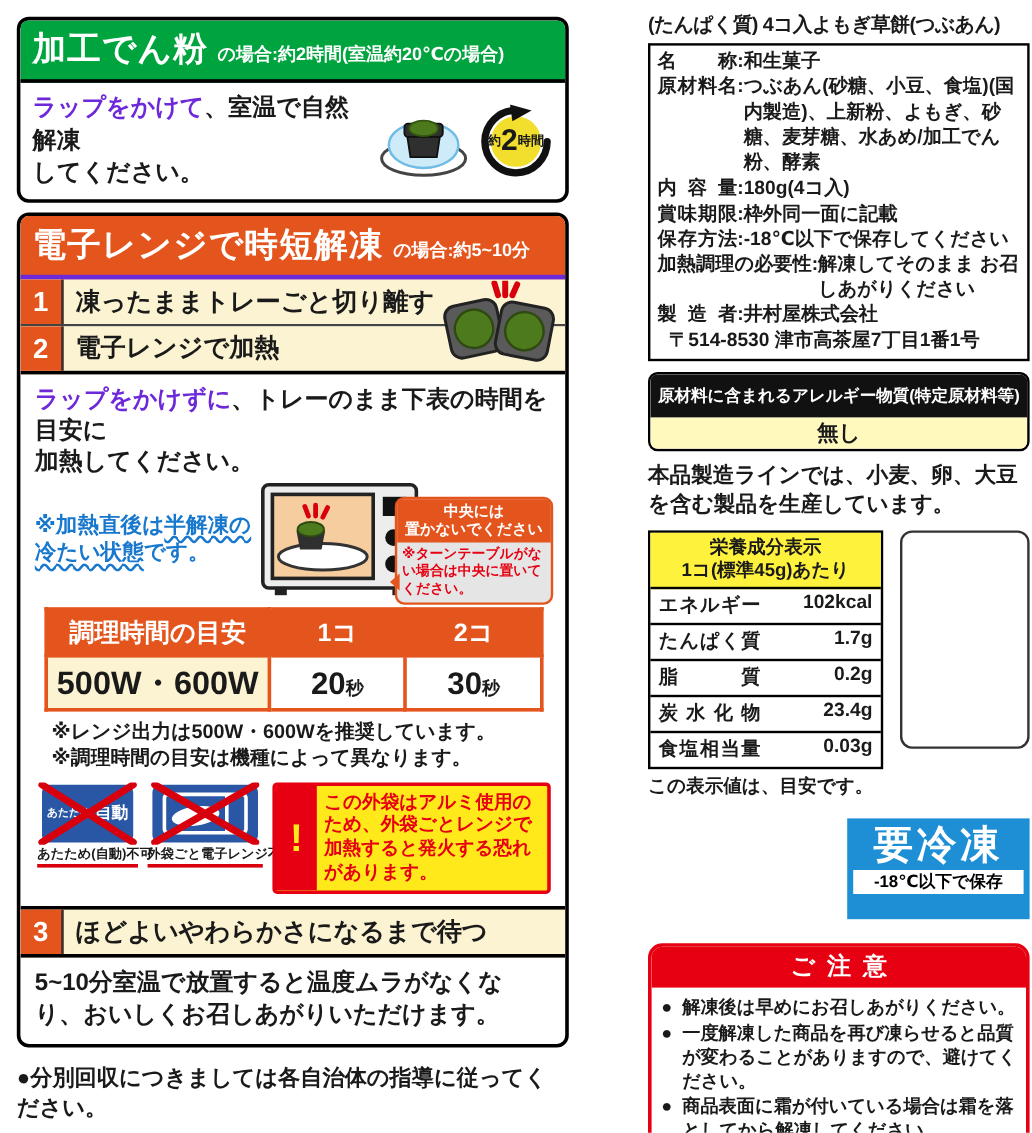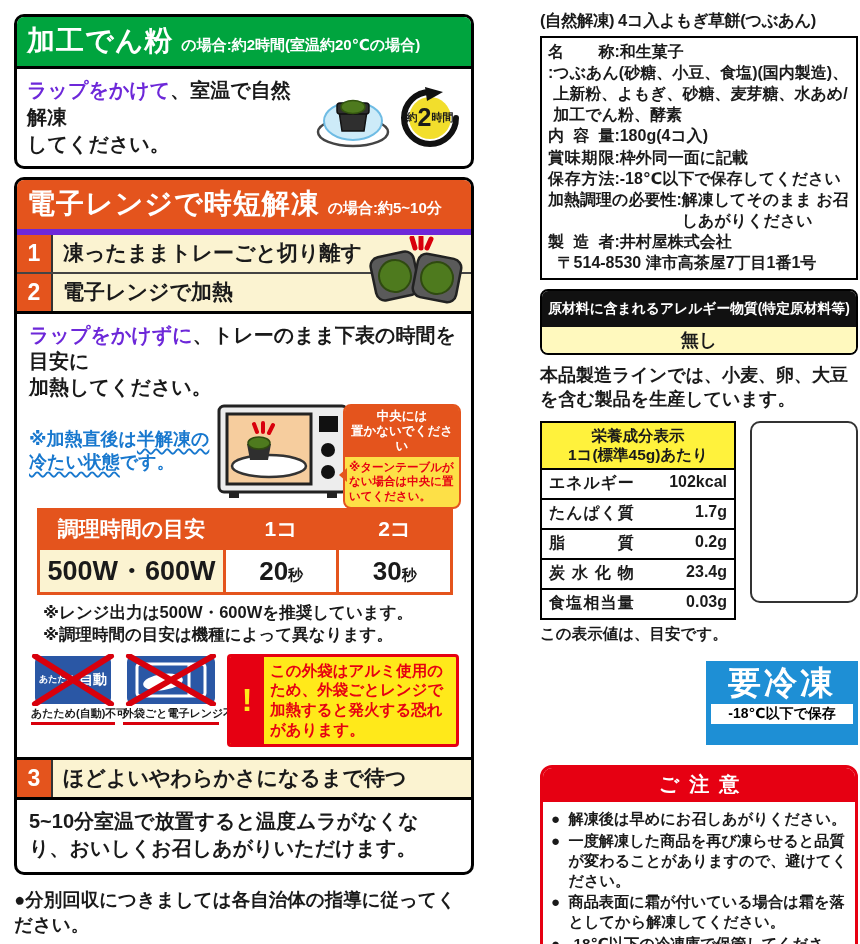--- a/index.html
+++ b/index.html
@@ -6,21 +6,21 @@
   html,body { width:860px; height:944px; background:#fff;
     font-family:"Liberation Sans","DejaVu Sans",sans-serif; color:#1a1a1a; }
   body { position:relative; font-weight:bold; }
   .col-left { position:absolute; left:14px; top:14px; width:460px; }
   .col-right{ position:absolute; left:540px; top:10px; width:318px; }
 
   
   .obox { border:3px solid #000; border-radius:10px; overflow:hidden; background:#fff; }
   .hdr { color:#fff; padding:5px 10px 6px 10px; display:flex; align-items:baseline; gap:8px; }
   .hdr-green { background:#00a43e; border-bottom:3px solid #000; }
-  .hdr-orange{ background:#e4541d; border-bottom:6px solid #6d28d9; }
+  .hdr-orange{ background:#e4541d; border-bottom:4px solid #6d28d9; }
   .hdr-big { font-size:28px; letter-spacing:1px; }
   .hdr-small { font-size:15px; }
 
   .boxa-body { display:flex; align-items:center; padding:8px 10px; gap:6px; }
   .boxa-text { font-size:20px; line-height:1.35; flex:1; }
   .red { color:#6d28d9; }
 
   .clock { position:relative; width:62px; height:62px; flex:none; }
   .clock-label { position:absolute; inset:0; display:flex; align-items:center; justify-content:center; }
   .clock-label .s { font-size:11px; } .clock-label .b { font-size:25px; }
@@ -35,21 +35,21 @@
     display:flex; align-items:center; justify-content:center; border-right:2px solid #333; }
   .step-label { padding:4px 10px 5px 10px; font-size:21px; }
   .traypair { position:absolute; right:4px; top:1px; z-index:2; }
 
   .mw-content { padding:8px 10px 4px 12px; }
   .heat-para { font-size:20px; line-height:1.3; }
   .mw-area { position:relative; height:102px; margin-top:2px; }
   .bluenote { position:absolute; left:0; top:26px; width:192px; font-size:18px; line-height:1.3; color:#1878ce; }
   .wavy { text-decoration:underline wavy; text-underline-offset:3px; text-decoration-thickness:2px; }
   .mw-svg { position:absolute; left:188px; top:0; }
-  .callout { position:absolute; right:0; top:2px; width:118px; border:2px solid #e4541d; border-radius:8px; background:#fde047; }
+  .callout { position:absolute; right:0; top:14px; width:132px; border:2px solid #e4541d; border-radius:8px; background:#e5e5e5; }
   .callout::before { content:""; position:absolute; left:-13px; top:62px;
     border:7px solid transparent; border-right:8px solid #e4541d; }
   .callout-h { background:#e4541d; color:#fff; font-size:12.5px; text-align:center; line-height:1.2;
     padding:3px 1px; border-radius:5px 5px 0 0; }
   .callout-b { color:#e60012; font-size:11.5px; line-height:1.25; padding:3px 4px 4px 4px; }
 
   .cook-table { width:calc(100% - 16px); margin:4px auto 0 auto; border-collapse:collapse; }
   .cook-table td { border:3px solid #e4541d; text-align:center; }
   .cook-table .h { background:#e4541d; color:#fff; font-size:21px; padding:4px 2px; border-color:#e4541d; }
   .cook-table .h + .h { border-left:2px solid #fbf3d1; }
@@ -266,29 +266,30 @@
     </div>
     <div class="wait-body">5~10分室温で放置すると温度ムラがなくなり、おいしくお召しあがりいただけます。</div>
   </div>
 
   <div class="sep-note">●分別回収につきましては各自治体の指導に従ってください。</div>
 
 </div>
 
 <div class="col-right">
 
-  <div class="r-title">(自然解凍) 4コ入よもぎ草餅(つぶあん)</div>
+  <div class="r-title">(たんぱく質) 4コ入よもぎ草餅(つぶあん)</div>
 
   <div class="info-box">
     <div class="i-row">
       <span class="i-label">名称</span>
         <span>:</span>
         <span class="i-val">和生菓子</span>
     </div>
     <div class="i-row">
+      <span class="i-label">原材料名</span>
         <span>:</span>
         <span class="i-val">つぶあん(砂糖、小豆、食塩)(国内製造)、上新粉、よもぎ、砂糖、麦芽糖、水あめ/加工でん粉、酵素</span>
     </div>
     <div class="i-row">
       <span class="i-label">内容量</span>
         <span>:</span>
         <span class="i-val">180g(4コ入)</span>
     </div>
     <div class="i-row">
       <span class="i-label">賞味期限</span>

